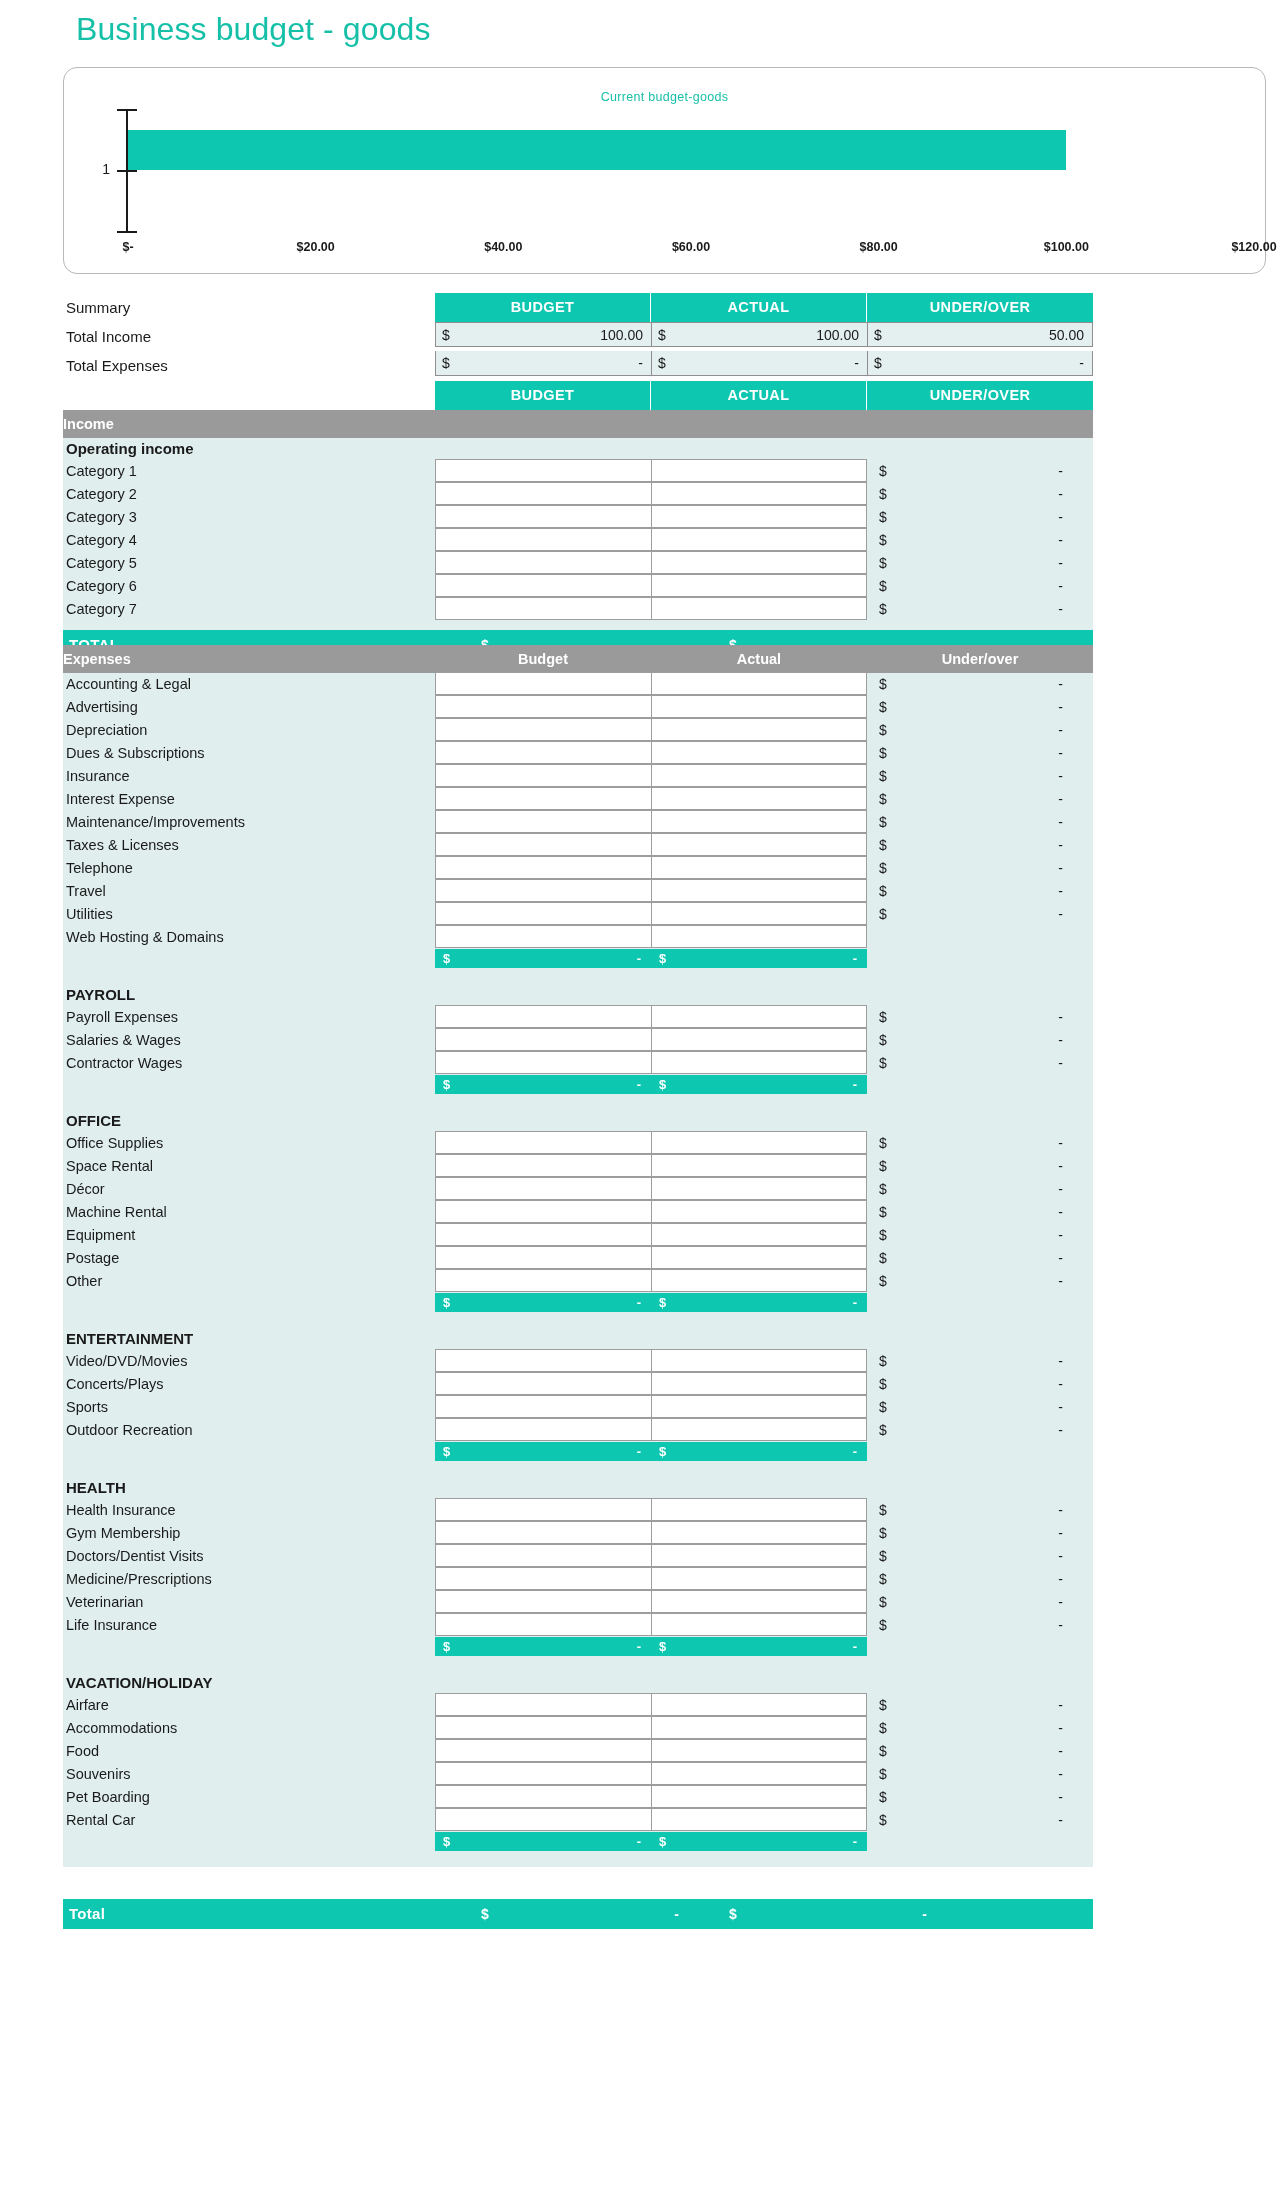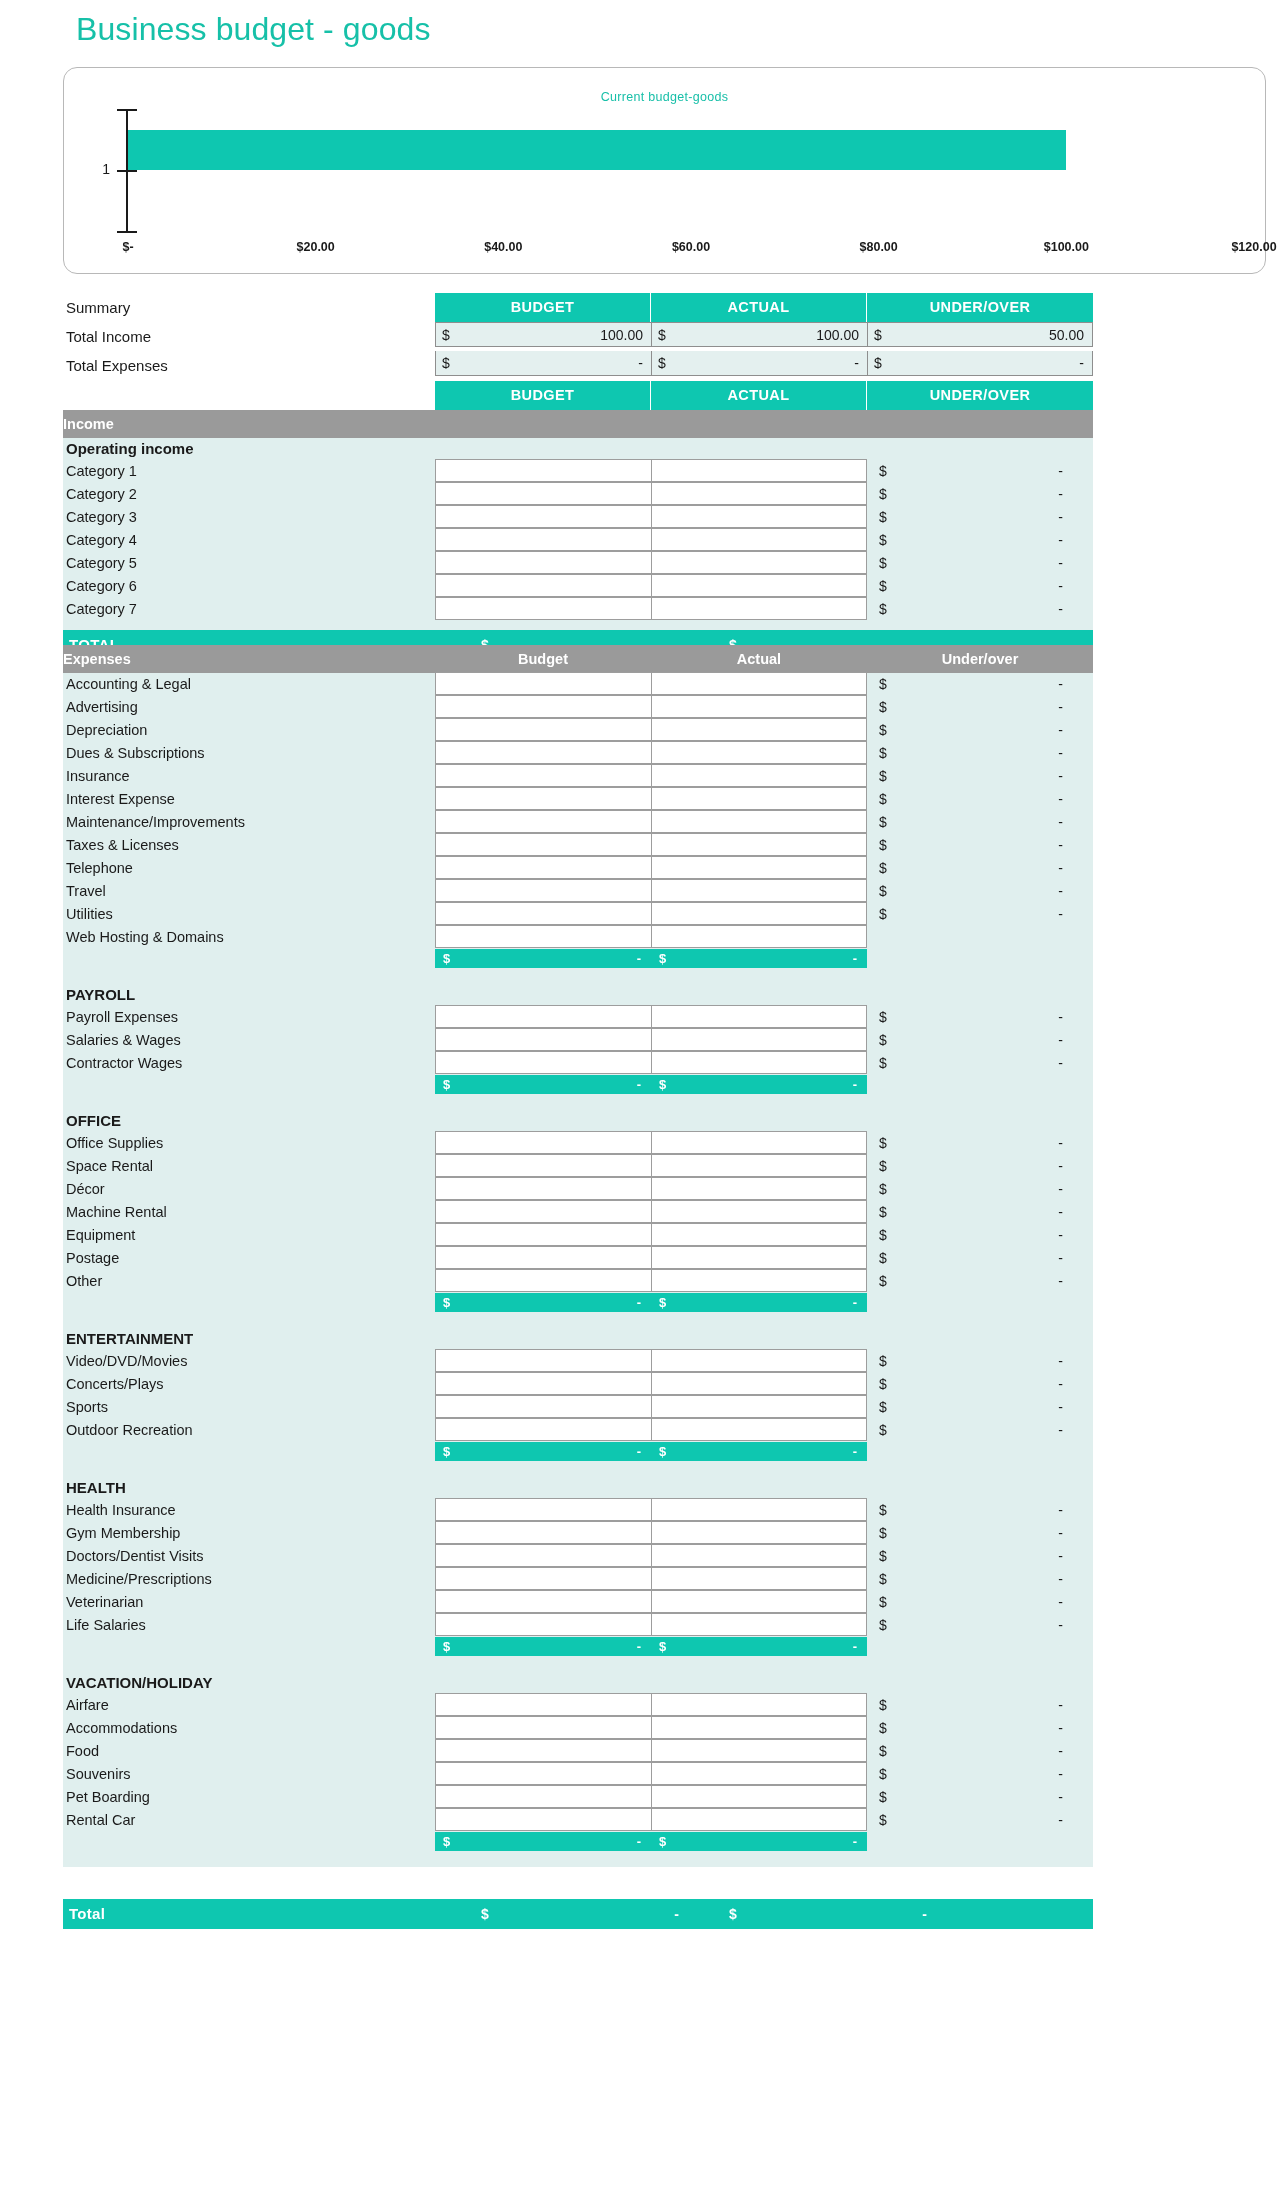--- a/index.html
+++ b/index.html
@@ -823,21 +823,21 @@
         <div class="item-row">
           <div class="item-name">Veterinarian</div>
           <div class="input-cell b"></div>
           <div class="input-cell"></div>
           <div class="uo-cell">
             <span class="cur">$</span>
             <span class="val">-</span>
           </div>
         </div>
         <div class="item-row">
-          <div class="item-name">Life Salaries</div>
+          <div class="item-name">Life Insurance</div>
           <div class="input-cell b"></div>
           <div class="input-cell"></div>
           <div class="uo-cell">
             <span class="cur">$</span>
             <span class="val">-</span>
           </div>
         </div>
         <div class="sub-total">
           <div class="sp"></div>
           <div class="scell">

